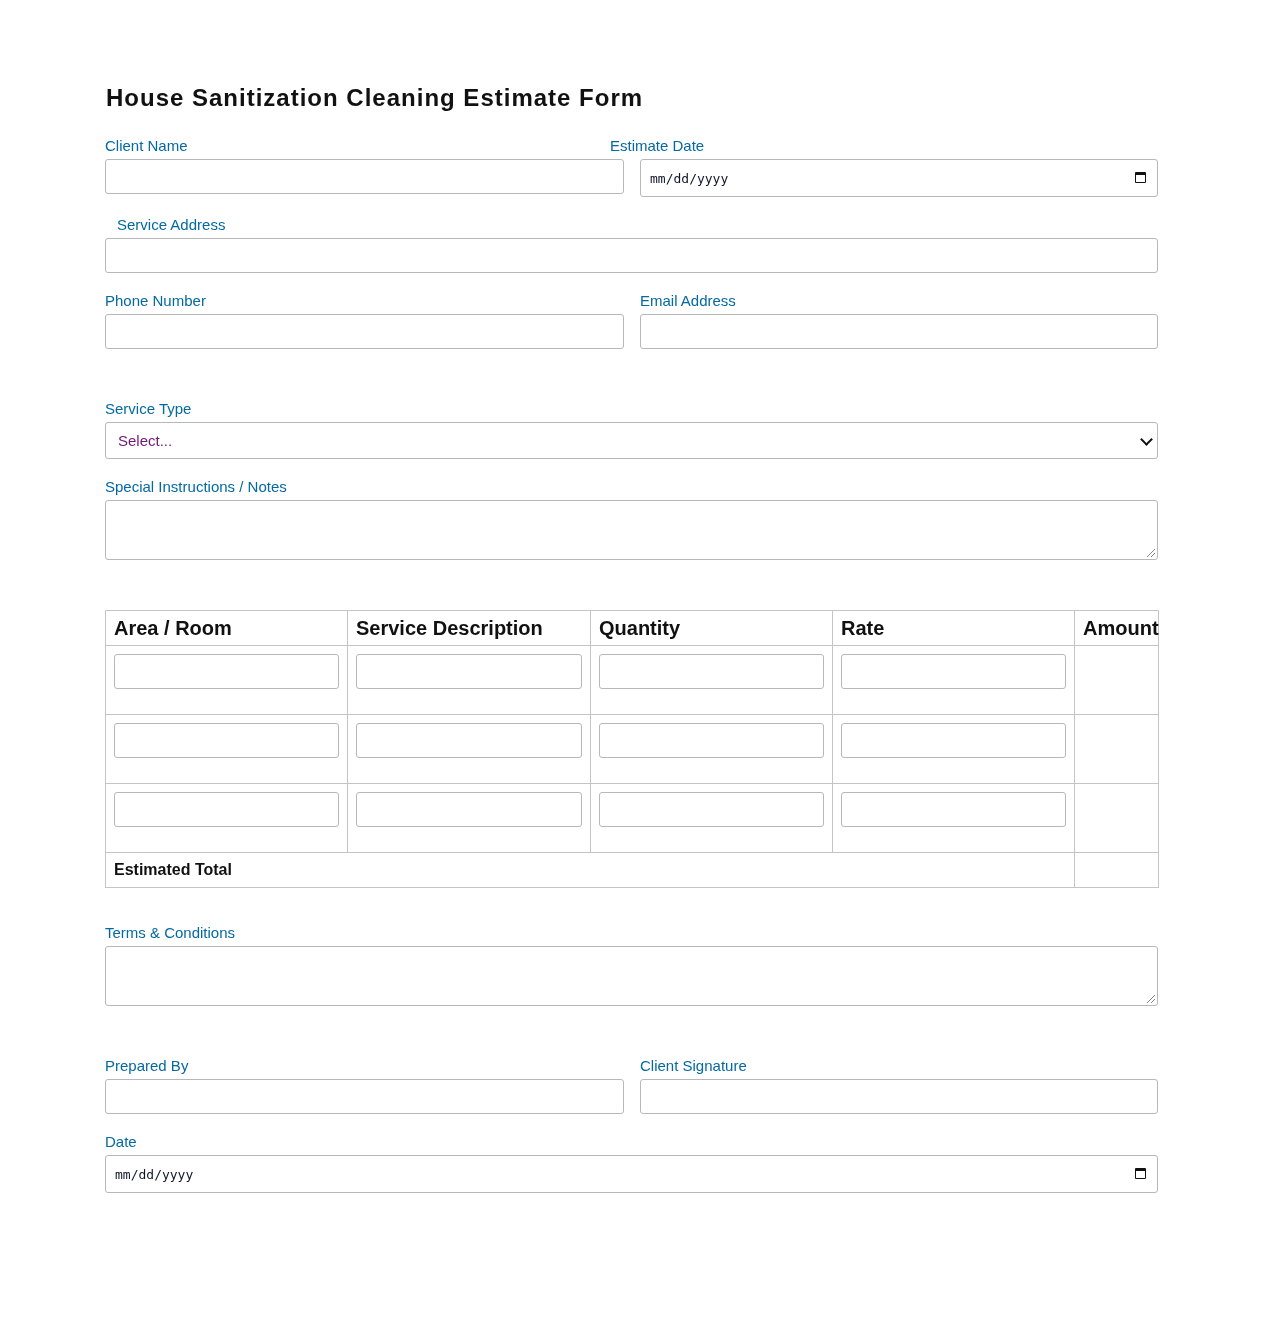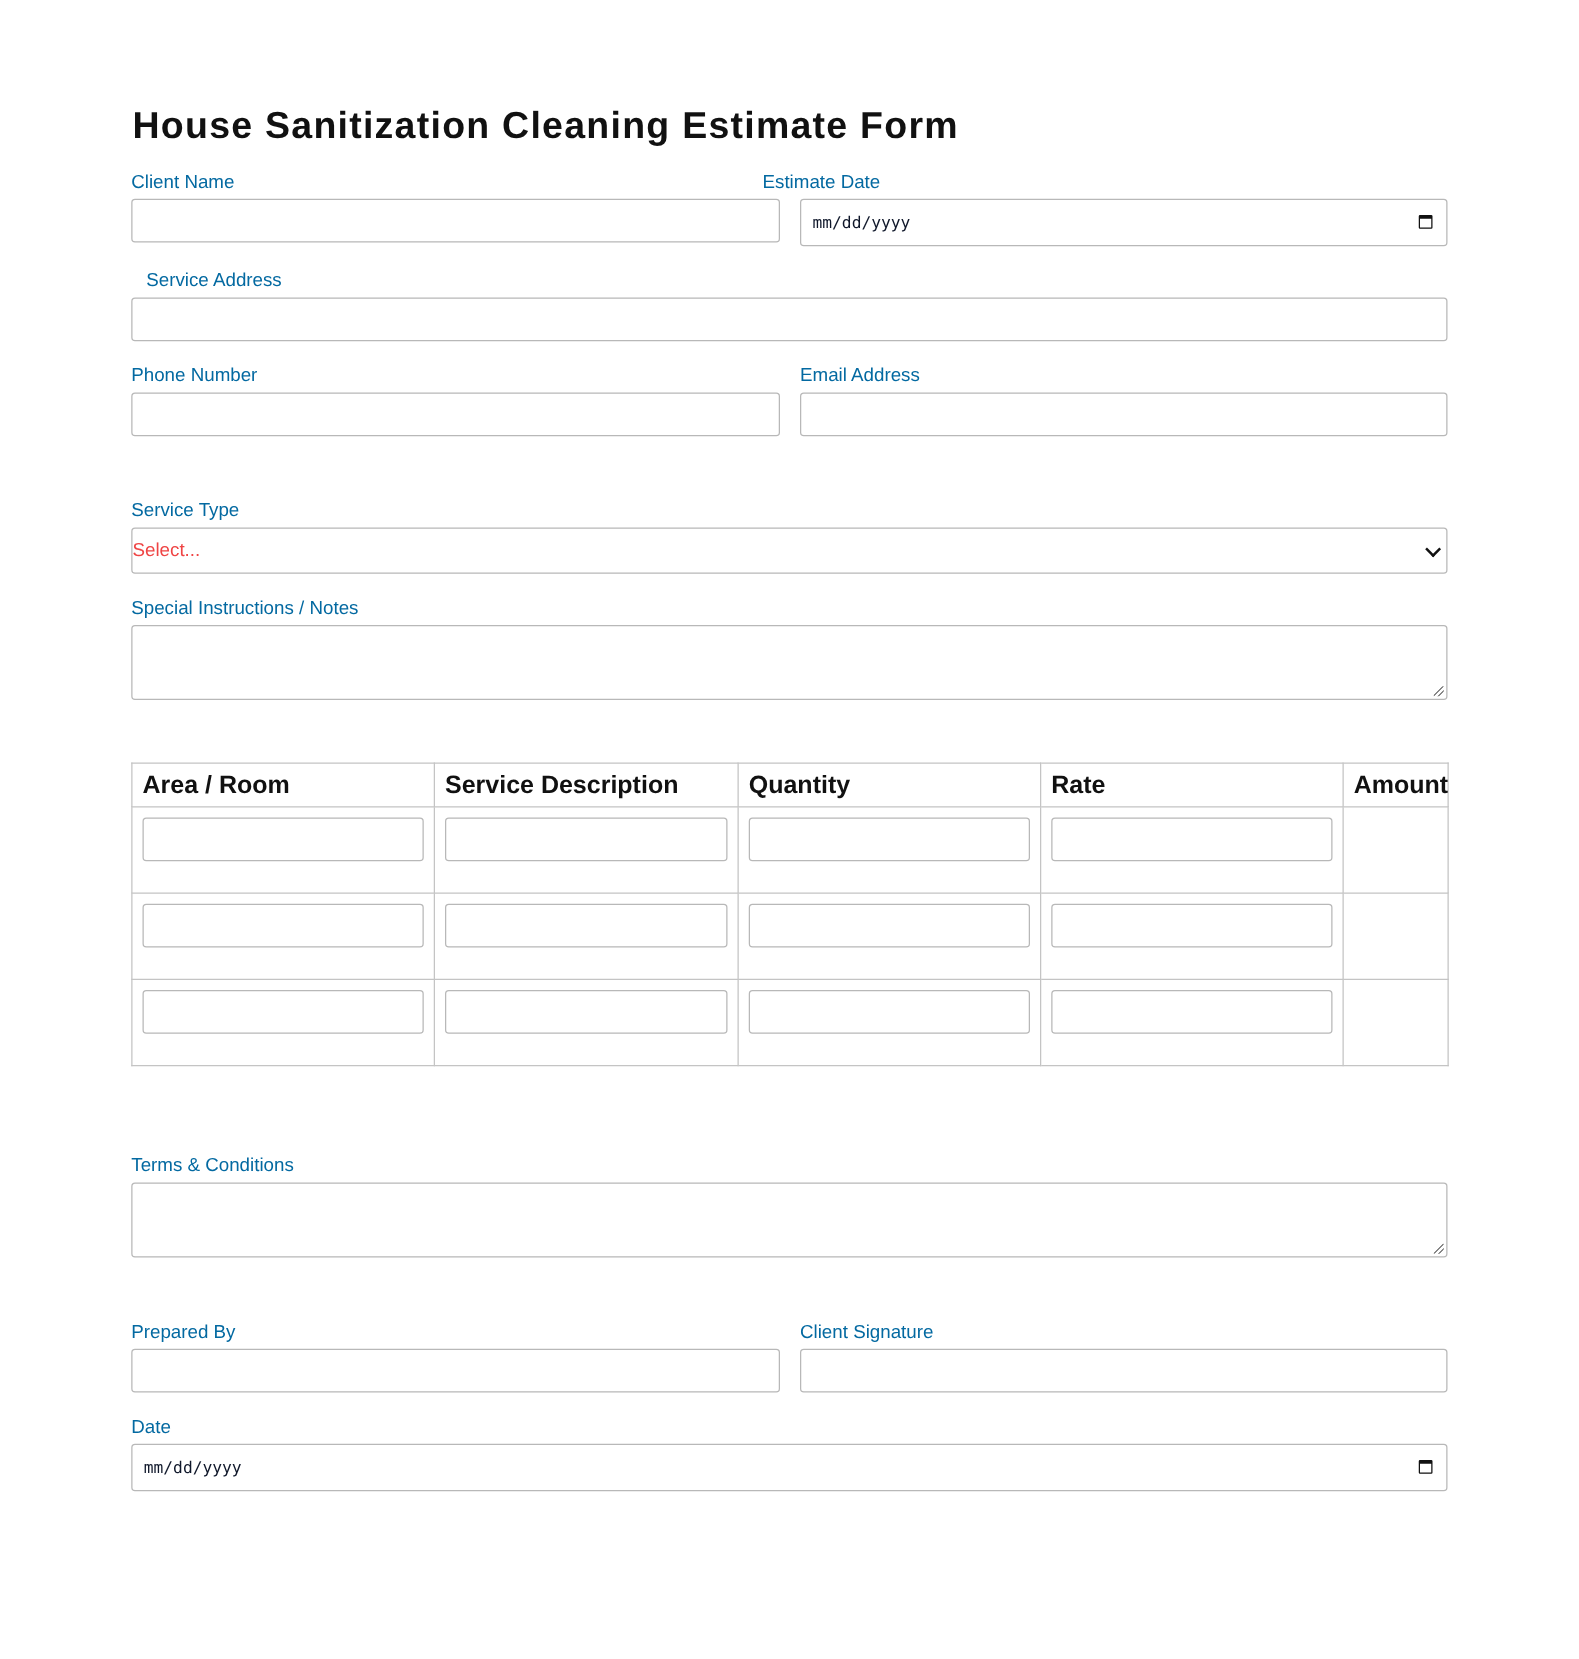--- a/index.html
+++ b/index.html
@@ -1,23 +1,23 @@
 <!DOCTYPE html>
 <html><head>
   <meta charset="utf-8">
   <style>
     html, body { margin: 0; padding: 0; background: #ffffff; }
     body { width: 1263px; height: 1327px; position: relative; font-family: "Liberation Sans", sans-serif; color: #111; }
     .wrap { position: absolute; left: 105px; top: 0; width: 1053px; }
-    h1 { position: absolute; top: 84px; left: 1px; margin: 0; font-size: 30px; font-weight: bold; letter-spacing: 1px; color: #111; white-space: nowrap; }
+    h1 { position: absolute; top: 84px; left: 1px; margin: 0; font-size: 24px; font-weight: bold; letter-spacing: 1px; color: #111; white-space: nowrap; }
     .lbl { position: absolute; font-size: 15px; color: #0369a1; white-space: nowrap; }
     .inp { position: absolute; box-sizing: border-box; border: 1px solid #b8b8b8; border-radius: 3px; background: #fff; height: 35px; }
     .date { height: 38px; font-family: "DejaVu Sans Mono", monospace; font-size: 13px; color: #0f172a; display: flex; align-items: center; padding-left: 9px; }
     .cal { position: absolute; right: 11px; top: 12px; width: 11px; height: 11px; border: 1.5px solid #111; border-top-width: 3px; border-radius: 1px; box-sizing: border-box; }
-    .select { height: 37px; font-size: 15px; display: flex; align-items: center; color: #ef4444; }
+    .select { height: 37px; font-size: 15px; display: flex; align-items: center; padding-left: 12px; color: #701a75; }
     .chev { position: absolute; right: 6px; top: 12px; width: 7px; height: 7px; border-right: 2.5px solid #111; border-bottom: 2.5px solid #111; transform: rotate(45deg); }
     .ta { height: 60px; }
     .grip { position: absolute; right: 2px; bottom: 2px; width: 8px; height: 8px;
       background: linear-gradient(135deg, transparent 45%, #888 45%, #888 55%, transparent 55%, transparent 70%, #888 70%, #888 80%, transparent 80%); }
     table { position: absolute; top: 610px; left: 0; width: 1053px; border-collapse: collapse; table-layout: fixed; }
     th, td { border: 1px solid #c4c4c4; padding: 0 8px; vertical-align: top; }
     th { height: 34px; text-align: left; font-size: 20px; font-weight: bold; vertical-align: middle; }
     td.cell { height: 69px; padding-top: 8px; box-sizing: border-box; }
     .cellinp { box-sizing: border-box; border: 1px solid #b8b8b8; border-radius: 3px; height: 35px; width: 100%; background: #fff; }
     td.total { height: 34px; font-weight: bold; font-size: 16px; vertical-align: middle; }
@@ -113,20 +113,24 @@
             <div class="cellinp"></div>
           </td>
         <td class="cell">
             <div class="cellinp"></div>
           </td>
         <td class="cell">
             <div class="cellinp"></div>
           </td>
         <td class="cell"></td>
       </tr>
+      <tr>
+        <td class="total" colspan="4">Estimated Total</td>
+        <td class="total"></td>
+      </tr>
     </tbody>
   </table>
 
   <div class="lbl" style="top:924px;left:0;">Terms &amp; Conditions</div>
   <div class="inp ta" style="top:946px;left:0;width:1053px;">
     <span class="grip"></span>
   </div>
 
   <div class="lbl" style="top:1057px;left:0;">Prepared By</div>
   <div class="inp" style="top:1079px;left:0;width:519px;"></div>

